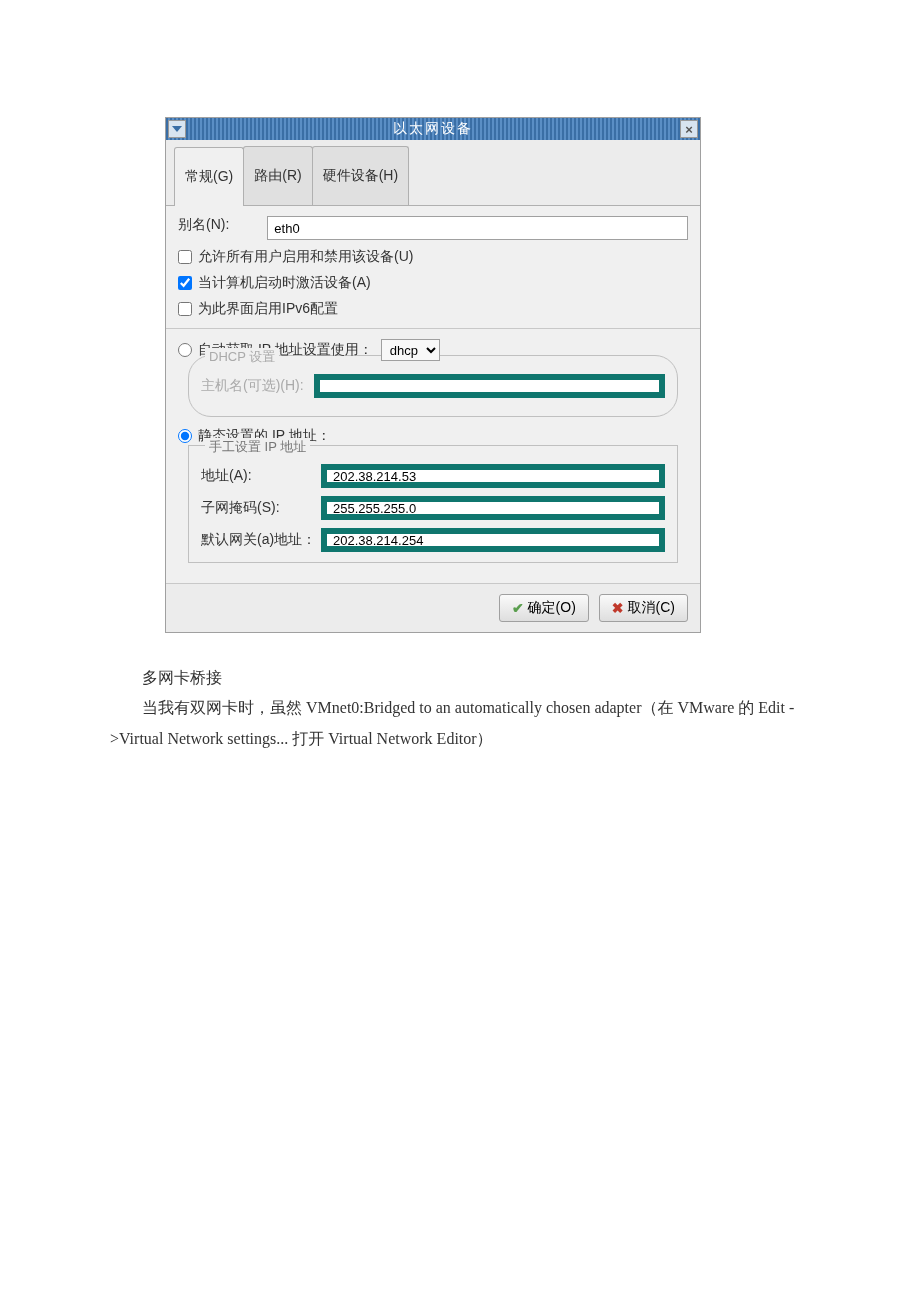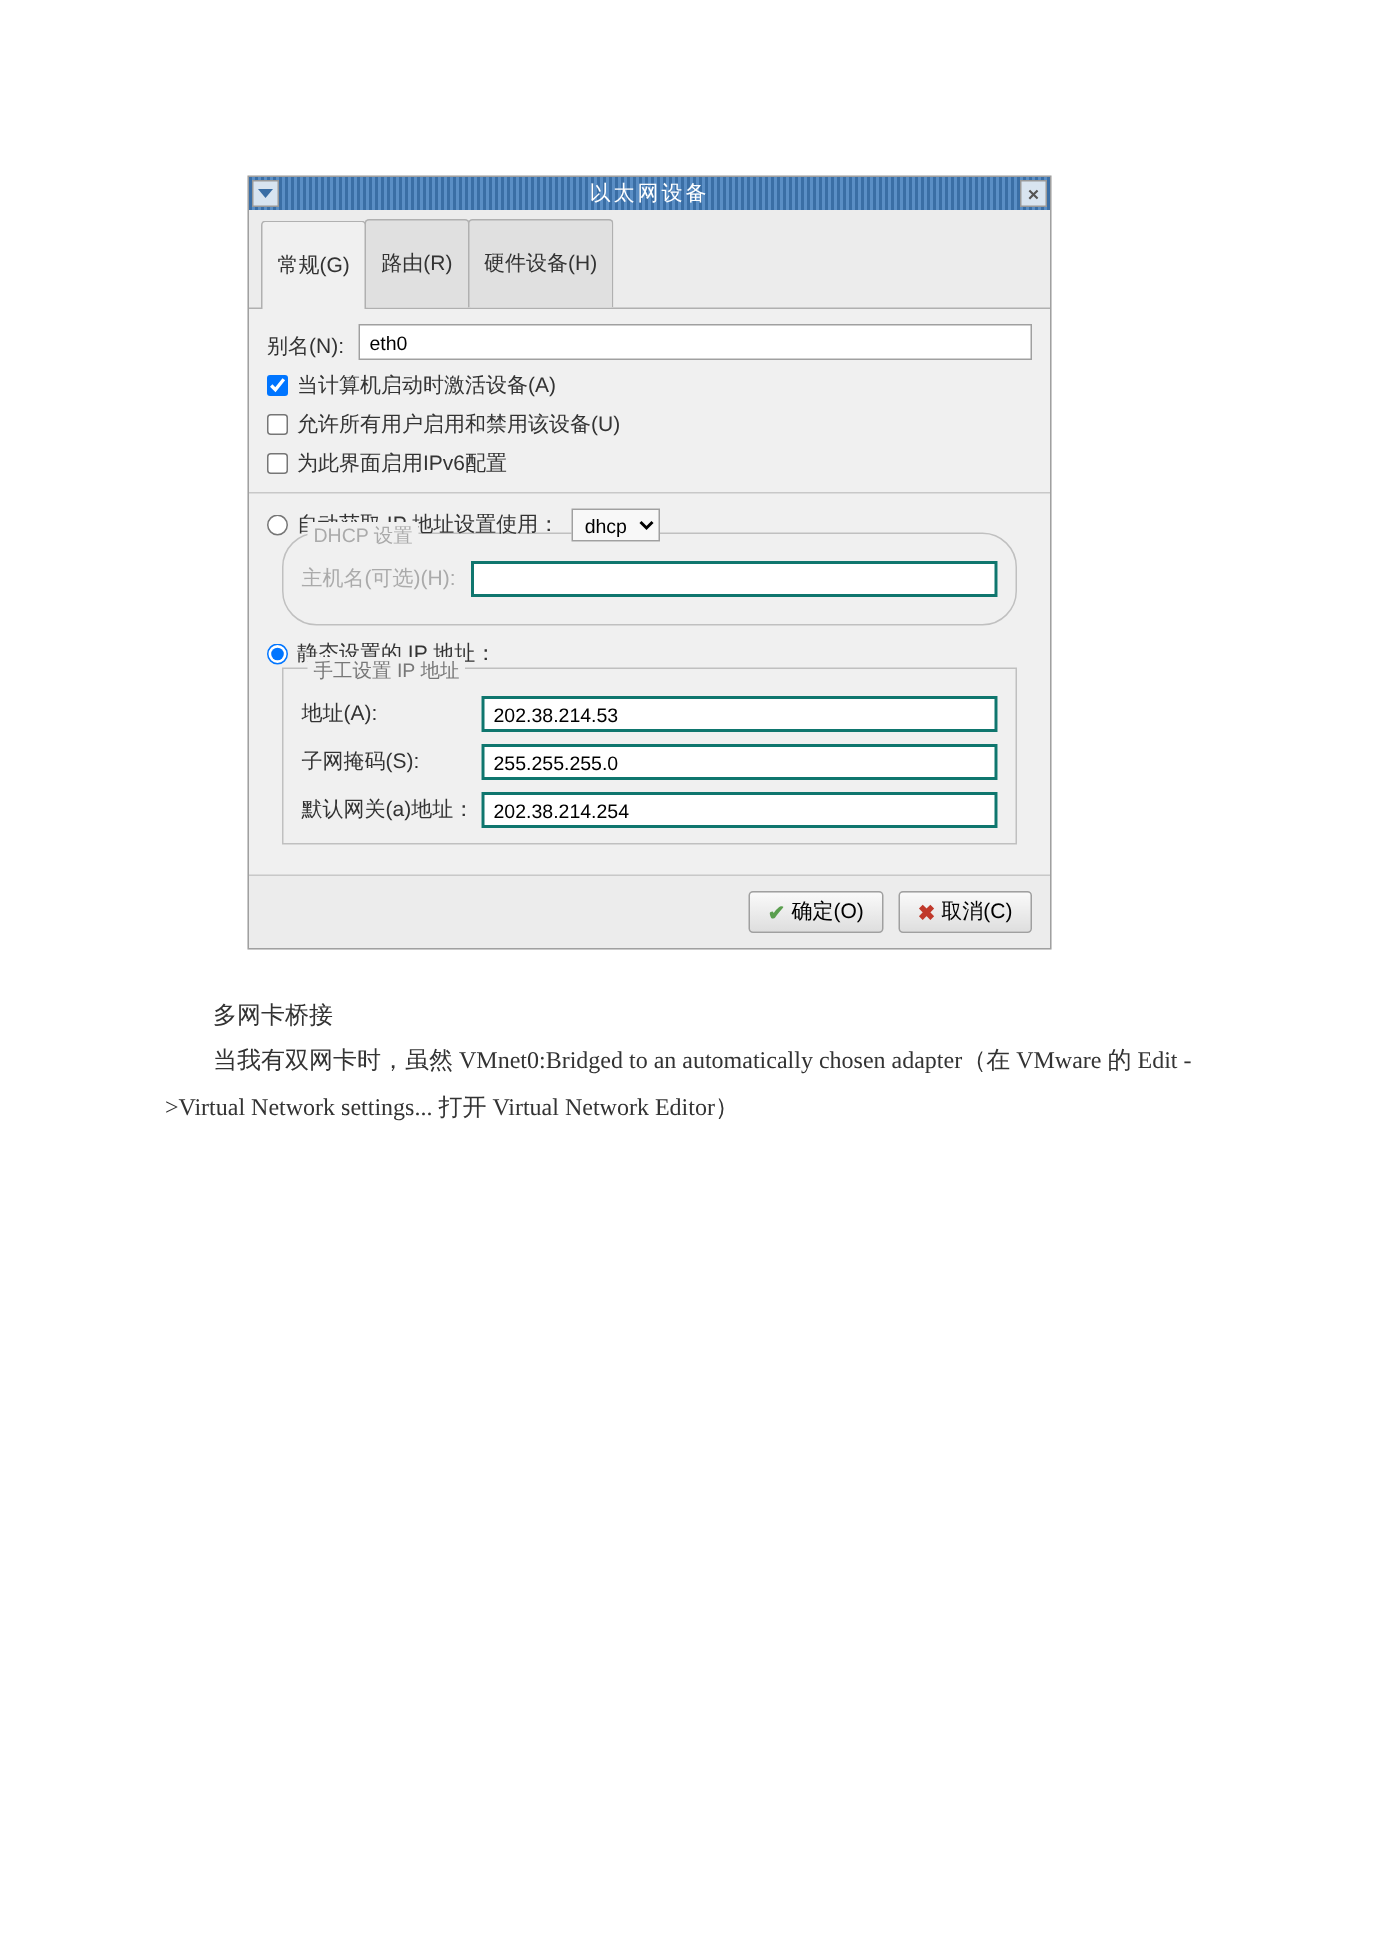--- a/index.html
+++ b/index.html
@@ -82,22 +82,23 @@
       background: #f0f0f0;
       position: relative;
       top: 1px;
     }
     .content {
       padding: 10px 12px;
       background: #f0f0f0;
     }
     .row {
       display: flex;
-      align-items: flex-end;
+      align-items: flex-start;
       margin-bottom: 8px;
+      gap: 28px;
     }
     .row label {
       margin-right: 10px;
     }
     .row input[type="text"] {
       flex: 1;
       height: 24px;
       border: 1px solid #a0a0a0;
       padding: 2px 6px;
       background: #fff;
@@ -157,21 +158,21 @@
       display: flex;
       align-items: center;
       margin-bottom: 8px;
     }
     .form-row label {
       width: 120px;
     }
     .form-row input[type="text"] {
       flex: 1;
       height: 24px;
-      border: 2px solid #0f766e;
+      border: 6px solid #0f766e;
       padding: 2px 6px;
       background: #fff;
       font-size: 13px;
     }
     .buttons {
       display: flex;
       justify-content: flex-end;
       gap: 10px;
       padding: 10px 12px;
       border-top: 1px solid #c8c8c8;
@@ -229,26 +230,26 @@
     <div class="tab">硬件设备(H)</div>
   </div>
 
   <div class="content">
     <div class="row">
       <label>别名(N):</label>
       <input type="text" value="eth0" style="">
     </div>
 
     <div class="checkbox-row">
+      <input type="checkbox" style="">
+      <span>允许所有用户启用和禁用该设备(U)</span>
+    </div>
+    <div class="checkbox-row">
       <input type="checkbox" checked="" style="">
       <span>当计算机启动时激活设备(A)</span>
-    </div>
-    <div class="checkbox-row">
-      <input type="checkbox" style="">
-      <span>允许所有用户启用和禁用该设备(U)</span>
     </div>
     <div class="checkbox-row">
       <input type="checkbox" style="">
       <span>为此界面启用IPv6配置</span>
     </div>
 
     <div class="divider"></div>
 
     <div class="radio-row">
       <input type="radio" name="ipmode" style="">

